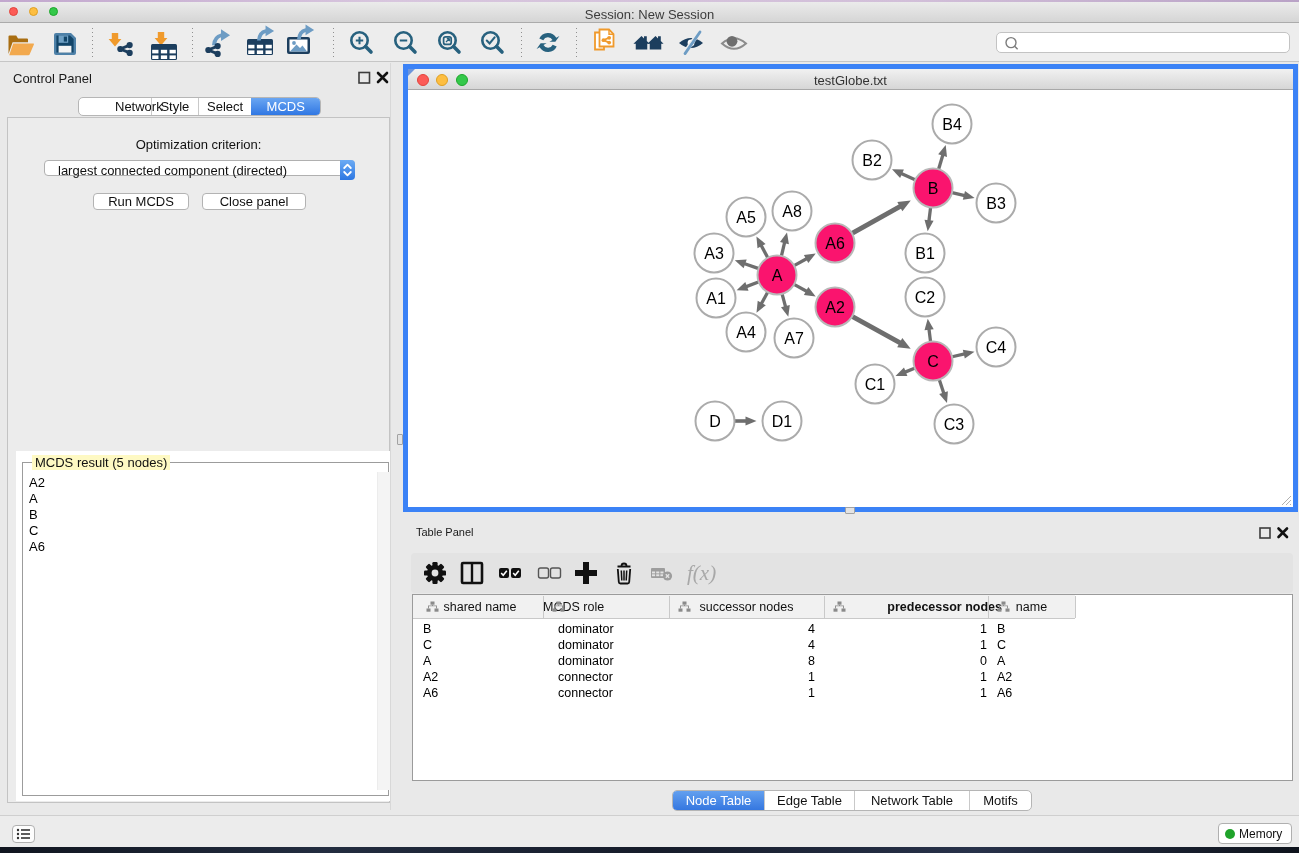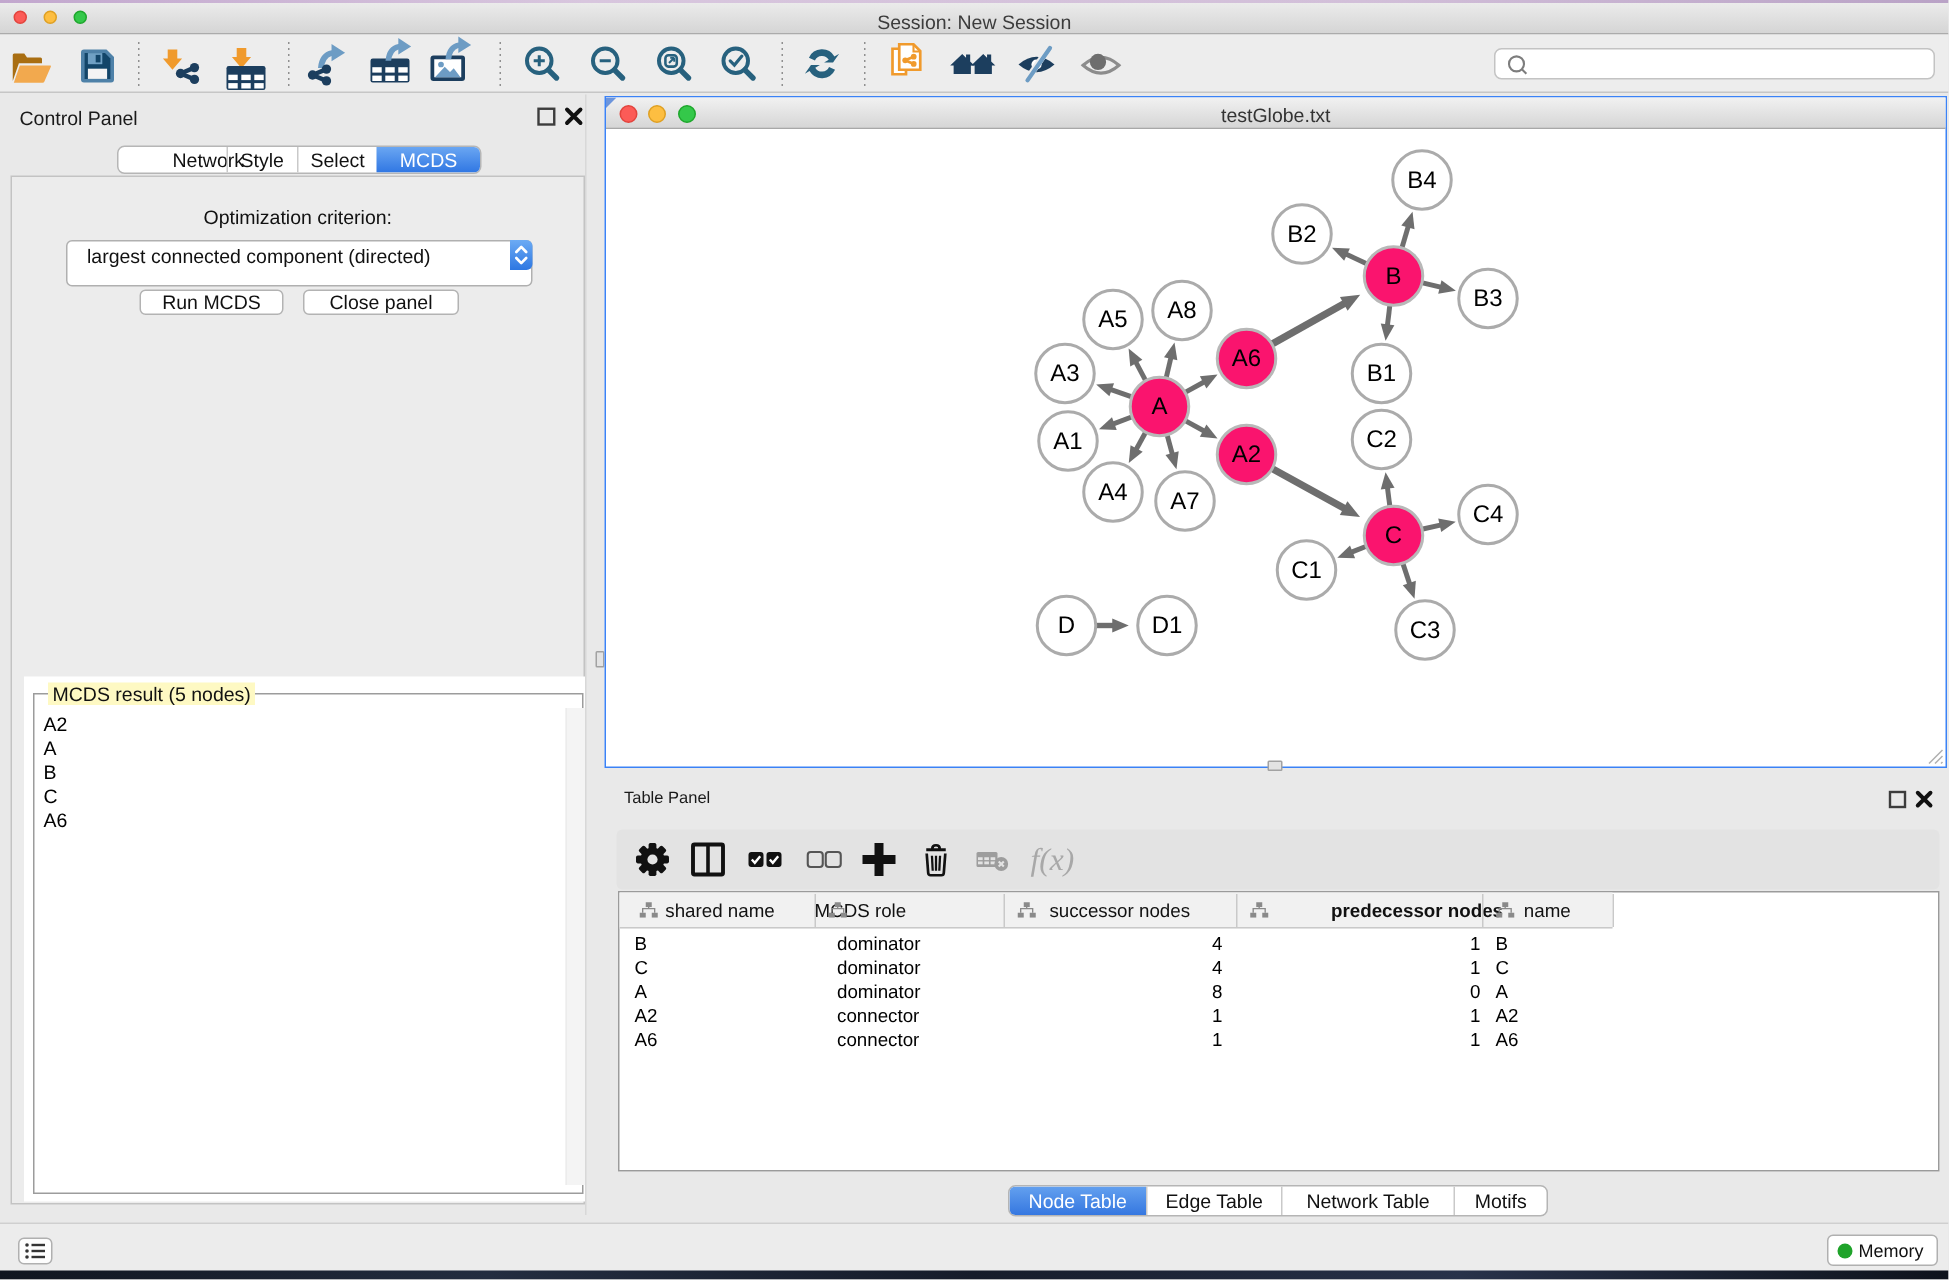--- a/index.html
+++ b/index.html
@@ -15,33 +15,33 @@
 .vsep { top:5px; height:30px; width:1px; background-image:repeating-linear-gradient(#909090 0 1.2px, transparent 1.2px 4px); }
 .searchbox { left:996px; top:32px; width:294px; height:21px; background:#fff; border:1px solid #c3c3c3; border-radius:5px; }
 
 .cp-head-txt { left:13px; top:71px; font-size:13px; color:#1a1a1a; }
 .cp-panel { left:7px; top:117px; width:383px; height:686px; border:1px solid #c3c3c3; background:#ececec; }
 .tabbar { display:flex; border:1px solid #b6b6b6; border-radius:5px; background:#fff; overflow:hidden; height:19px; }
 .tabbar .tab { font-size:13px; color:#111; text-align:center; line-height:18px; border-left:1px solid #c9c9c9; }
 .tabbar .tab:first-child { border-left:none; }
 .tabbar .tab.sel { background:linear-gradient(#6aa6f2,#3077e3); color:#fff; border-left:none; }
 .btn { background:#fff; border:1px solid #b3b3b3; border-radius:4px; font-size:13px; color:#111; text-align:center; }
-.combo { left:36px; top:42px; width:311px; height:31px; background:#fff; border:1px solid #b0b0b0; border-radius:4px; }
+.combo { left:36px; top:42px; width:311px; height:16px; background:#fff; border:1px solid #b0b0b0; border-radius:4px; }
 .combo-txt { left:13px; top:2px; font-size:13px; color:#111; }
 .spin { right:-1px; top:-1px; width:15px; height:20px; border-radius:0 4px 4px 0; background:linear-gradient(#6cabf4,#2d77e2); }
 .whitebox { left:8px; top:333px; width:379px; height:350px; background:#fff; }
 .groupbox { left:6px; top:11px; width:367px; height:334px; border:1px solid #9c9c9c; }
 .grouplab { left:9px; top:-8px; background:#fef9c3; padding:0 3px; font-size:13px; color:#111; }
 .mlist { font-size:13px; color:#000; left:6px; top:12px; line-height:16px; }
 .scrolltrack { left:354px; top:9px; width:14px; height:318px; background:#f4f4f4; border-left:1px solid #ececec; }
 
 .divider { left:390px; top:63px; width:13px; height:747px; background:#e9e9e9; border-left:1px solid #d8d8d8; }
 .divhandle { left:397px; top:434px; width:6px; height:11px; background:#e3e3e3; border:1px solid #a2a2a2; border-radius:1px; }
 
-.gwin { left:403px; top:64px; width:895px; height:448px; border:1px solid #3b82f6; background:#fff; }
+.gwin { left:403px; top:64px; width:895px; height:448px; border:5px solid #3b82f6; background:#fff; }
 .gtitle { left:0; top:0; width:100%; height:21px; background:linear-gradient(#f1f1f1,#d6d6d6); border-bottom:1px solid #a8a8a8; }
 .gtl { border-radius:50%; width:12px; height:12px; top:5px; }
 
 .tp-head-txt { left:416px; top:526px; font-size:11px; color:#1a1a1a; }
 .tp-toolbar { left:411px; top:553px; width:882px; height:40px; background:#e3e3e3; border-radius:4px; }
 .tbl { left:412px; top:594px; width:881px; height:187px; background:#fff; border:1px solid #9b9b9b;padding-left:40px; }
 .thead { left:0; top:0; height:24px; background:#f1f1f1; border-bottom:1px solid #c9c9c9; }
 .th-sep { top:1px; height:22px; width:1px; background:#c9c9c9; }
 .th-lab { top:5px; font-size:12.5px; color:#111; }
 .td { font-size:12.5px; color:#000; position:absolute; }

